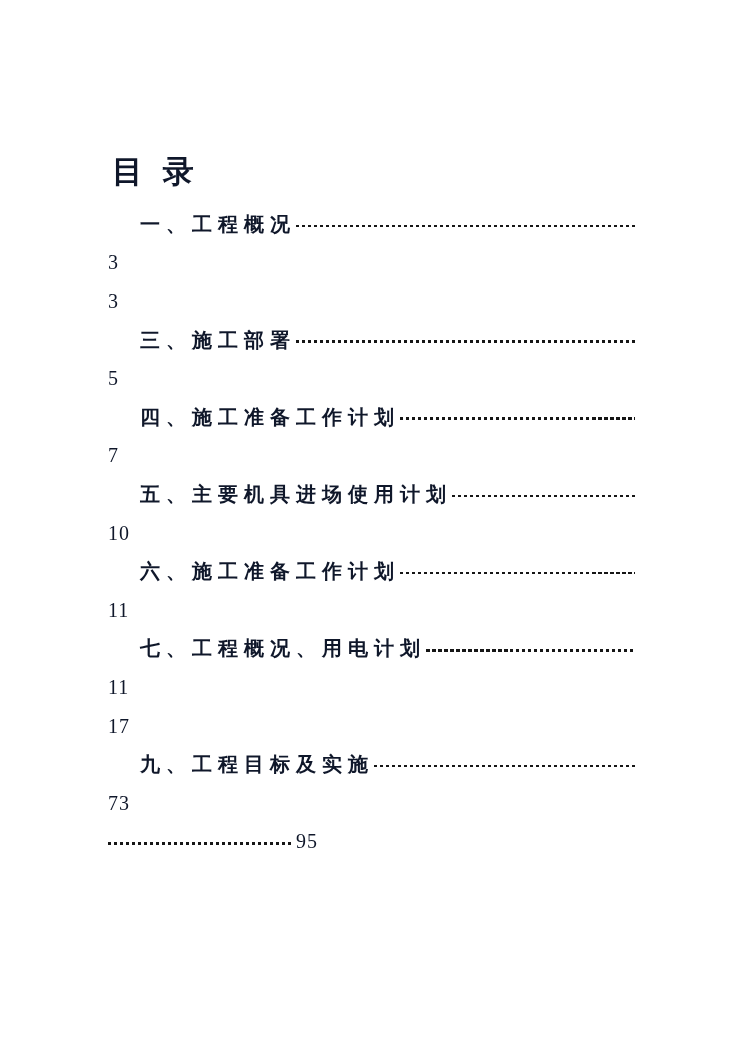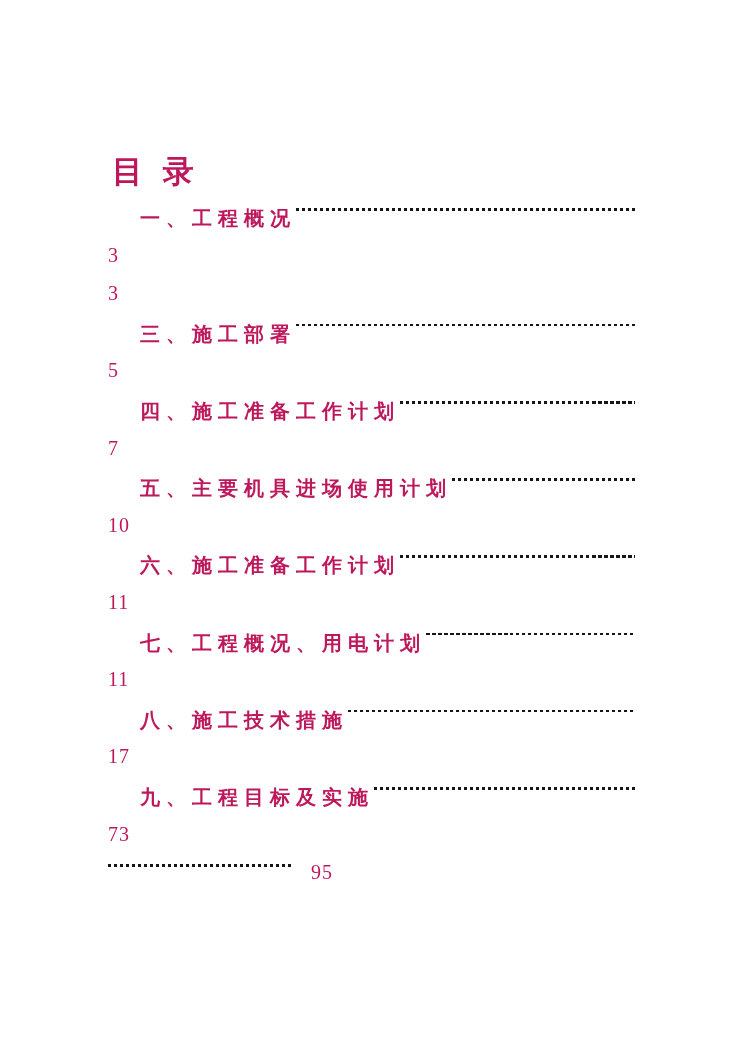--- a/index.html
+++ b/index.html
@@ -9,34 +9,35 @@
   }
   .page {
     position: relative;
     width: 744px;
     height: 1052px;
     margin: 0 auto;
     background: #ffffff;
     box-sizing: border-box;
     padding: 153px 109px 0 108px;
     font-family: "Liberation Serif", "DejaVu Serif", serif;
-    color: #be185d;
+    color: #0f172a;
     overflow: hidden;
   }
   .doc-title {
     margin: 0 0 14px 4px;
     font-size: 31px;
     line-height: 38px;
     font-weight: 700;
     letter-spacing: 6px;
     white-space: nowrap;
   }
   .line {
     height: 38.6px;
     display: flex;
+    align-items: center;
   }
   .entry-label {
     margin-left: 32px;
     font-size: 20px;
     font-weight: 700;
     letter-spacing: 6px;
     white-space: nowrap;
   }
   .leader {
     flex: 1 1 auto;
@@ -51,21 +52,21 @@
   .leader-fixed {
     flex: 0 0 186px;
   }
   .page-num {
     font-size: 20px;
     font-weight: 400;
     letter-spacing: 1px;
     white-space: nowrap;
   }
   .page-num.inline {
-    margin-left: 17px;
+    margin-left: 2px;
   }
 </style>
 </head>
 <body>
 
 <div class="page">
 
   <h1 class="doc-title">目 录</h1>
 
   <div class="line">
@@ -114,24 +115,20 @@
 
   <div class="line">
     <span class="entry-label">七、工程概况、用电计划</span>
     <span class="leader"></span>
   </div>
   <div class="line">
     <span class="page-num">11</span>
   </div>
 
   <div class="line">
-    <span class="entry-label">八、施工技术措施</span>
-    <span class="leader"></span>
-  </div>
-  <div class="line">
     <span class="page-num">17</span>
   </div>
 
   <div class="line">
     <span class="entry-label">九、工程目标及实施</span>
     <span class="leader"></span>
   </div>
   <div class="line">
     <span class="page-num">73</span>
   </div>

